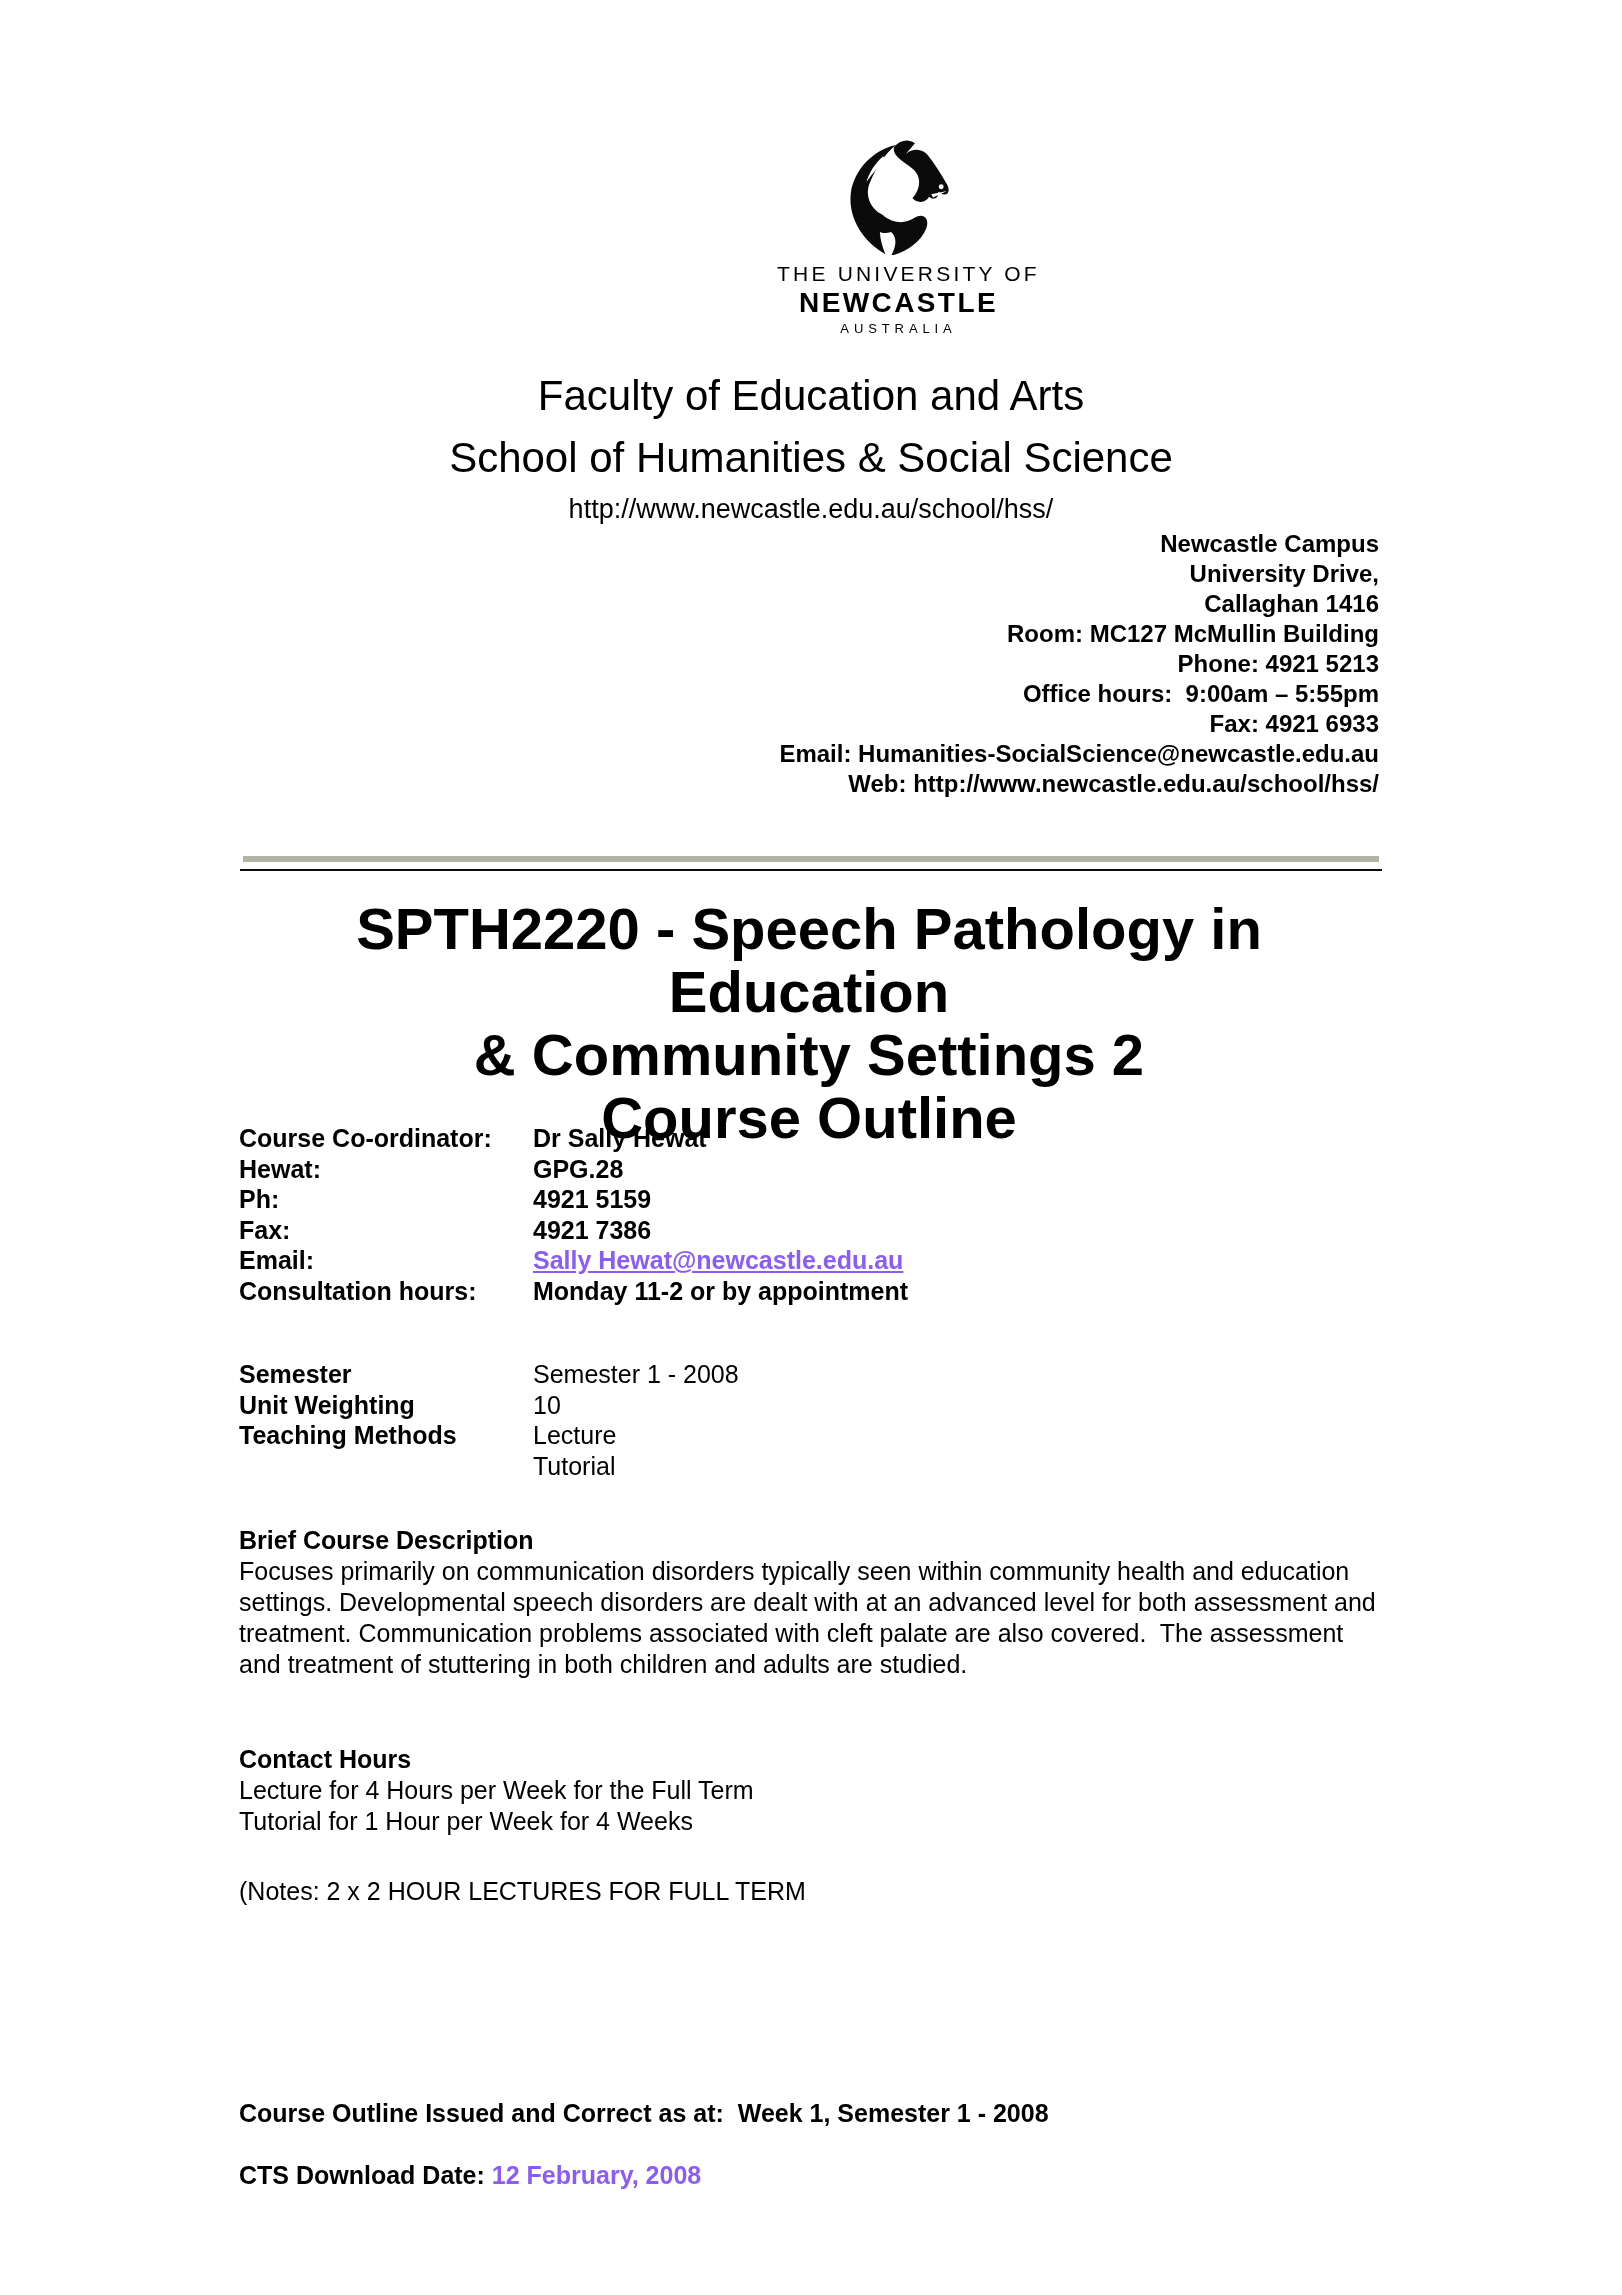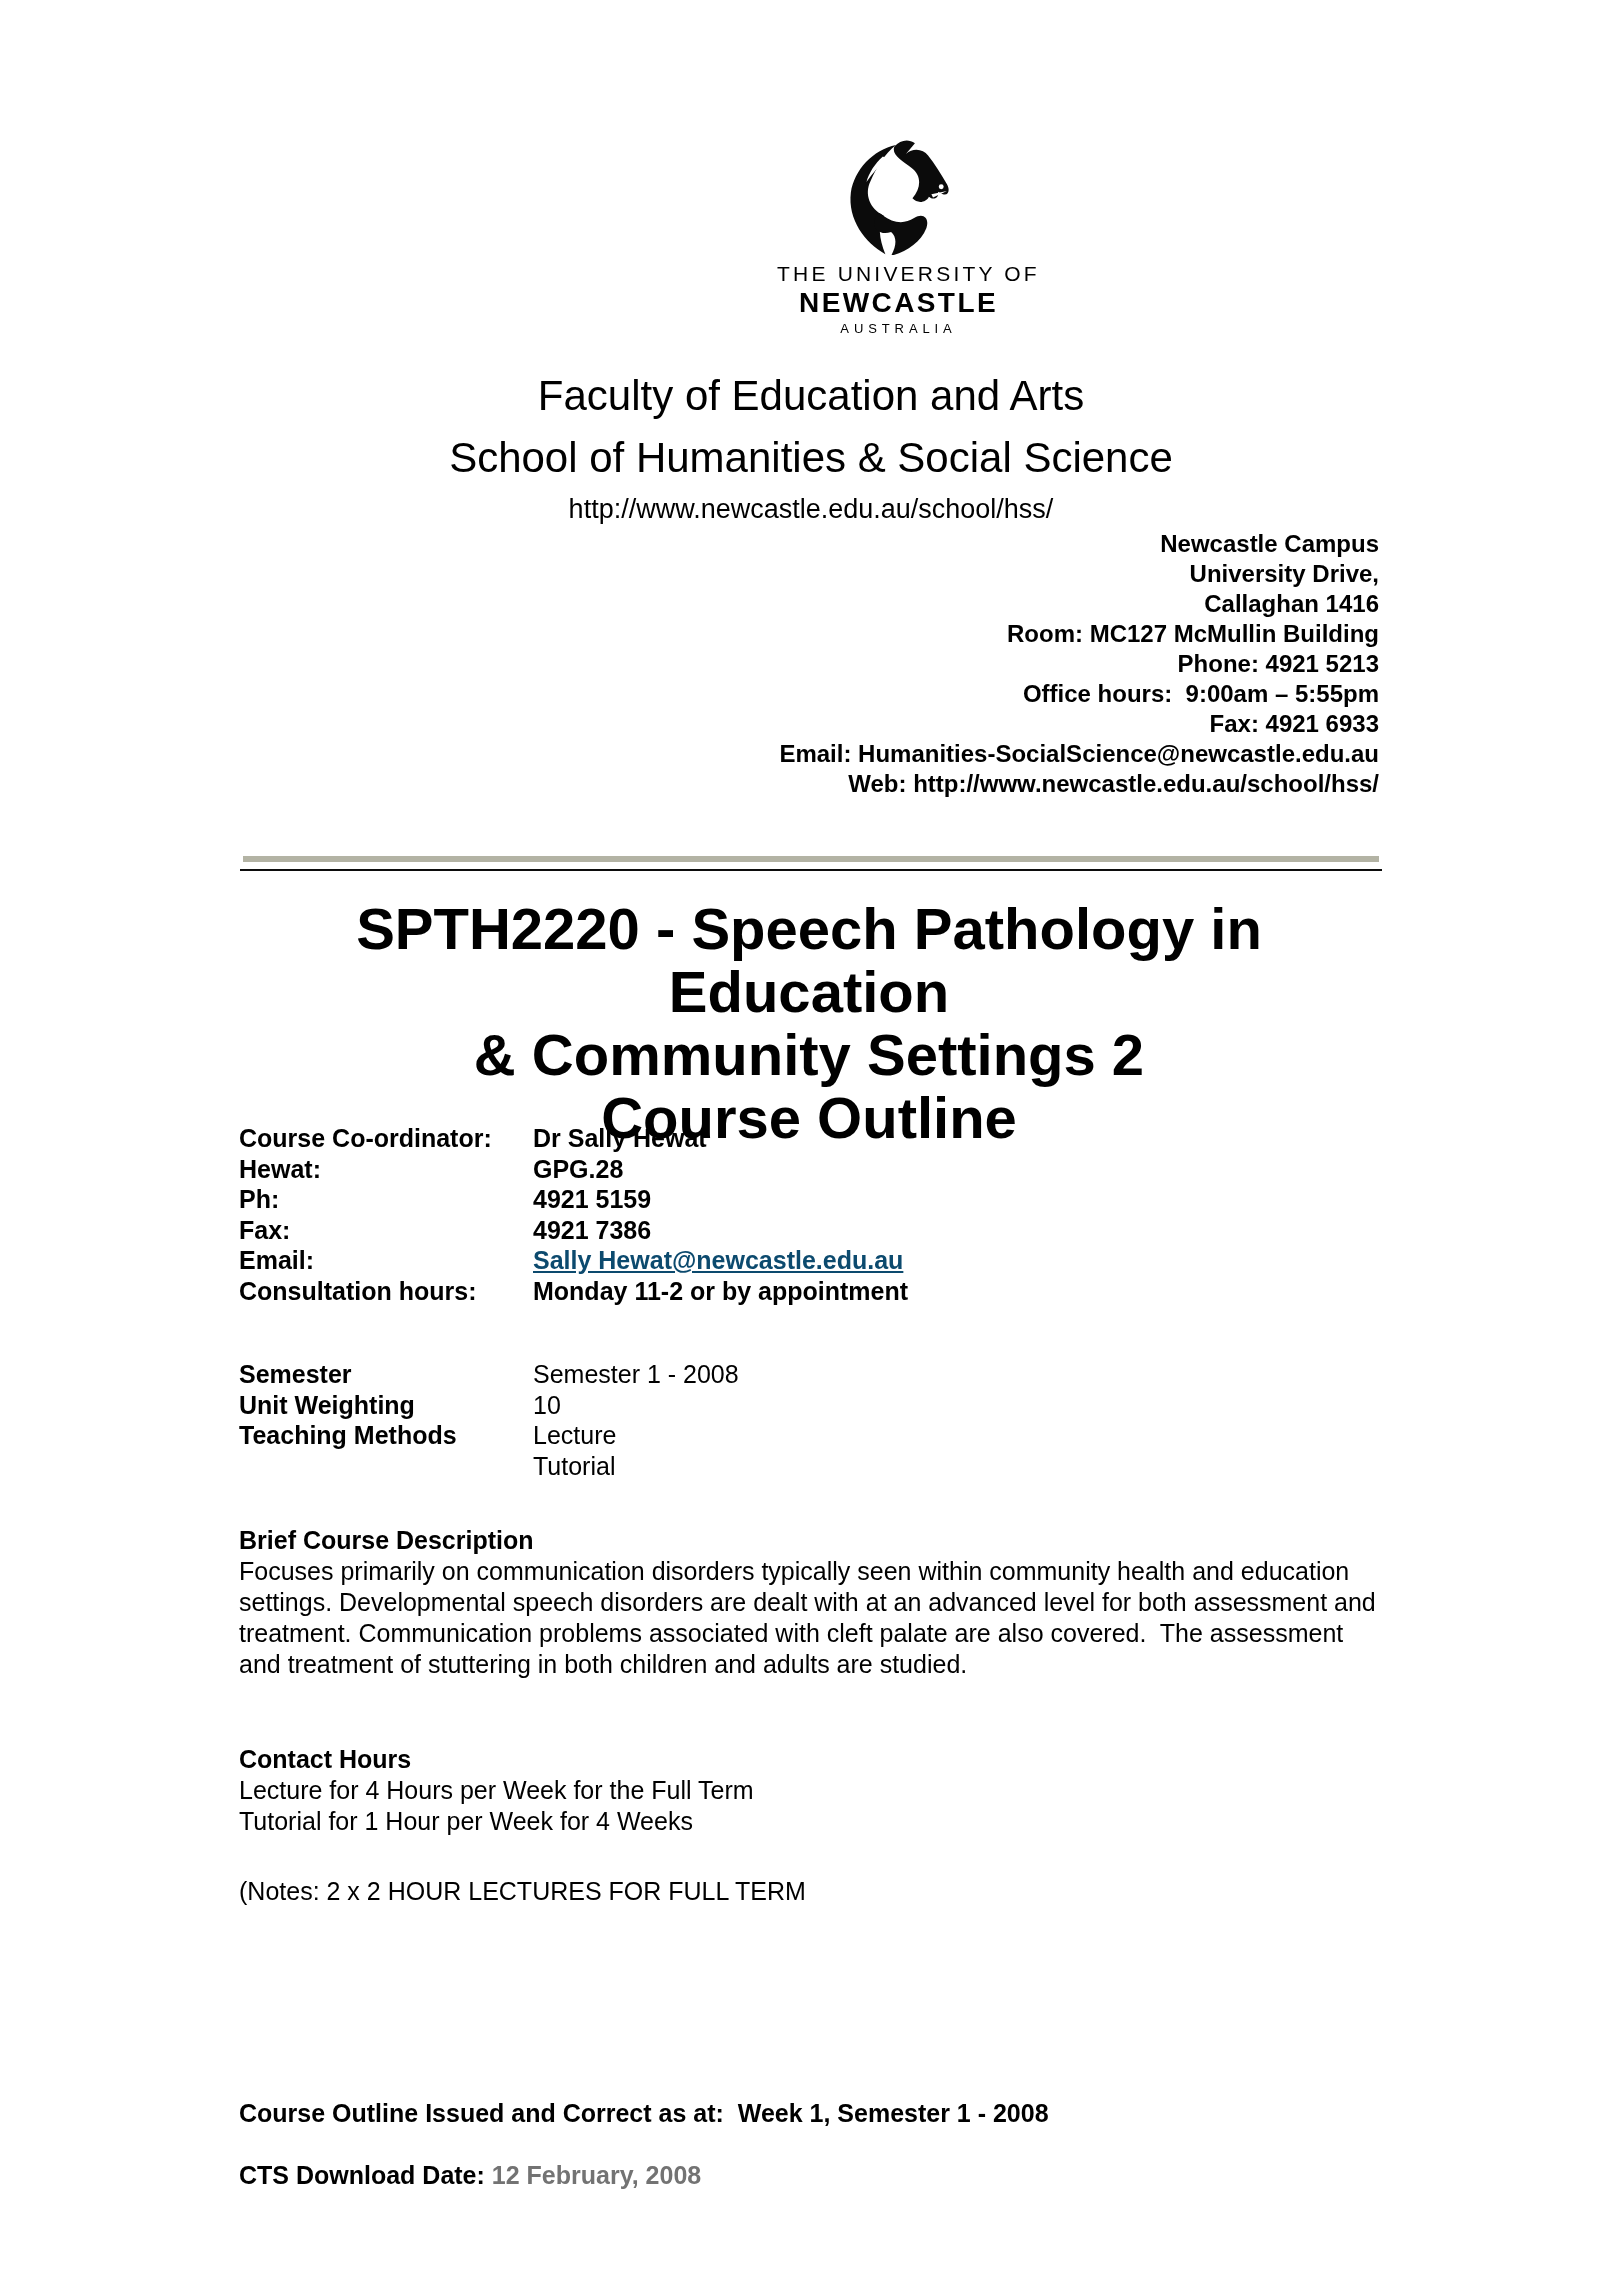--- a/index.html
+++ b/index.html
@@ -37,33 +37,33 @@
   
   .course-title{left:239px;top:897px;width:1140px;text-align:center;
                 font-size:58px;font-weight:bold;line-height:63px;}
 
   
   .kv{display:grid;grid-template-columns:294px 1fr;font-size:25px;line-height:30.5px;}
   .coord{left:239px;top:1123px;width:1140px;font-weight:bold;}
   .details{left:239px;top:1359px;width:1140px;}
   .details .kv-label{font-weight:bold;}
   .kv-label,.kv-value{white-space:pre-wrap;}
-  a.email-link{color:#0c4a6e;text-decoration:underline;font-weight:bold;cursor:pointer;}
+  a.email-link{color:#8b5cf6;text-decoration:underline;font-weight:bold;cursor:pointer;}
 
   
   .section-heading{font-weight:bold;}
   .body-text{font-size:25px;line-height:31px;}
   .description{left:239px;top:1525px;width:1142px;}
   .contact{left:239px;top:1744px;width:1142px;}
   .notes-gap{height:39px;}
 
   
   .footer-issued{left:239px;top:2098px;width:1140px;font-size:25px;font-weight:bold;line-height:31px;}
   .footer-cts{left:239px;top:2160px;width:1140px;font-size:25px;font-weight:bold;line-height:31px;}
-  .cts-date{color:#737373;}
+  .cts-date{color:#8b5cf6;}
 </style>
 </head>
 <body>
 
 <div class="page">
 
   <div class="abs logo-block">
     <svg class="logo-mark" viewBox="0 0 130 140" aria-hidden="true">
 
       <path fill="#0b0b0b" d="M62,6 C34,12 11,36 7,64 C3,97 24,125 49,139

